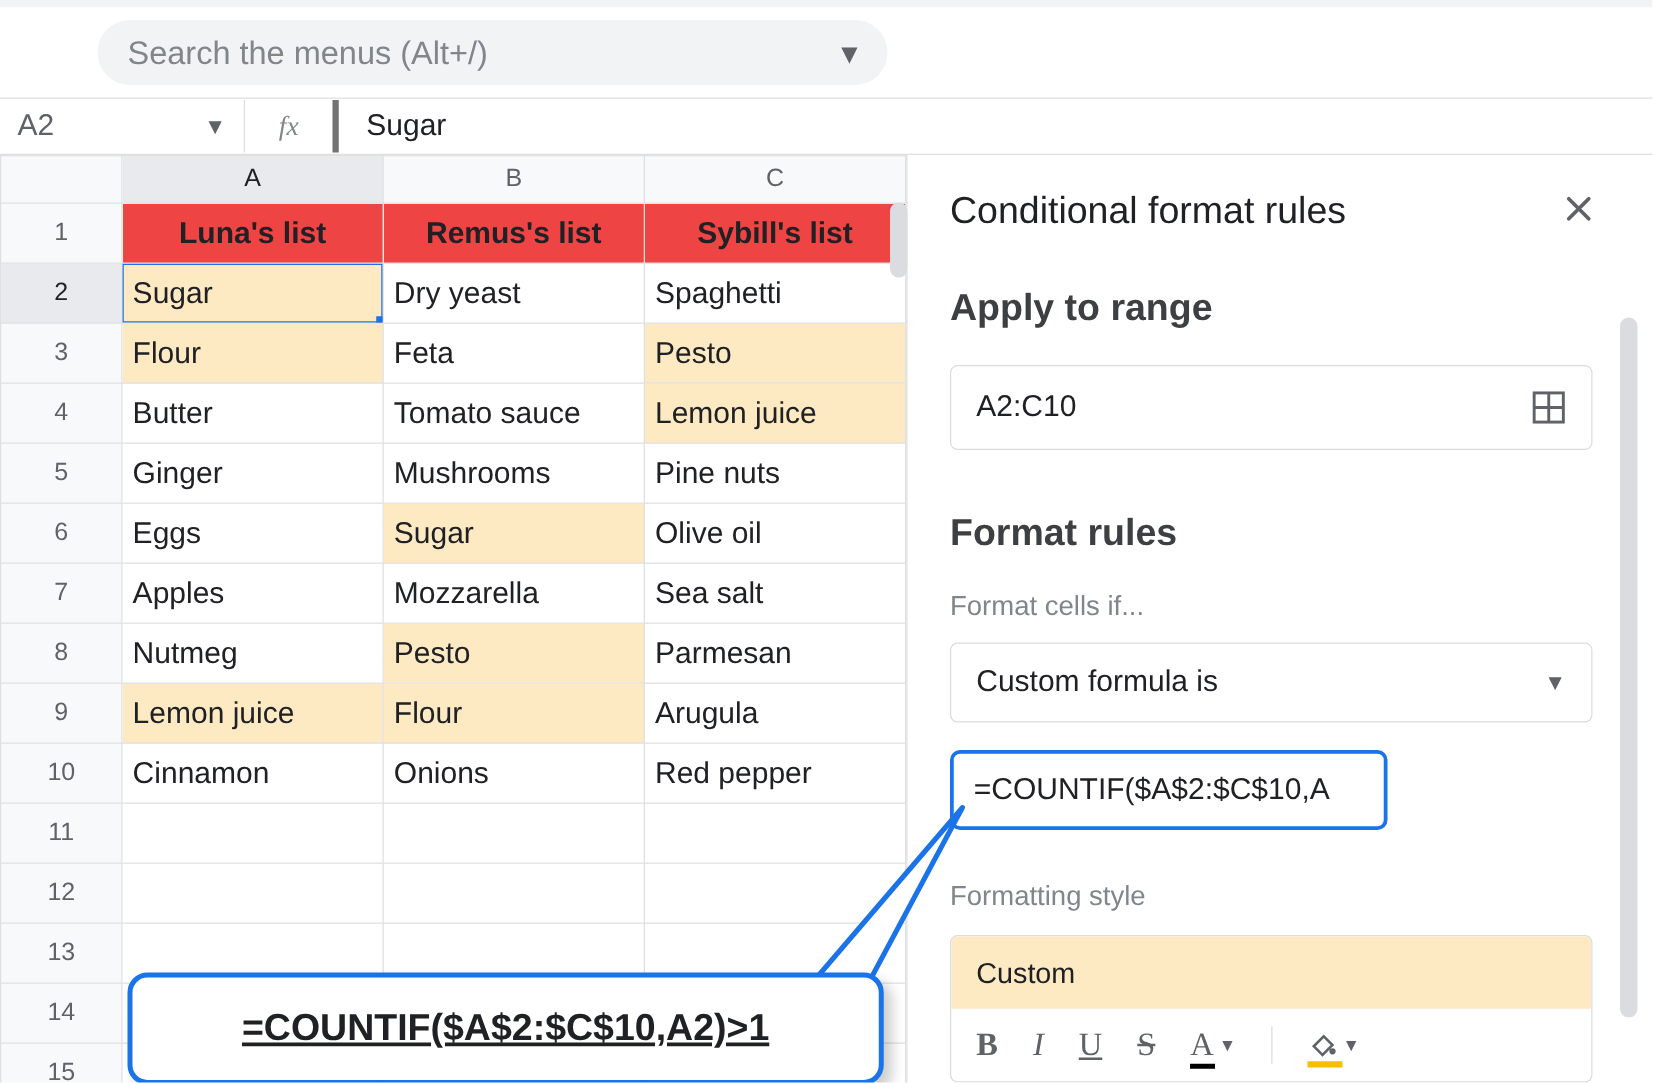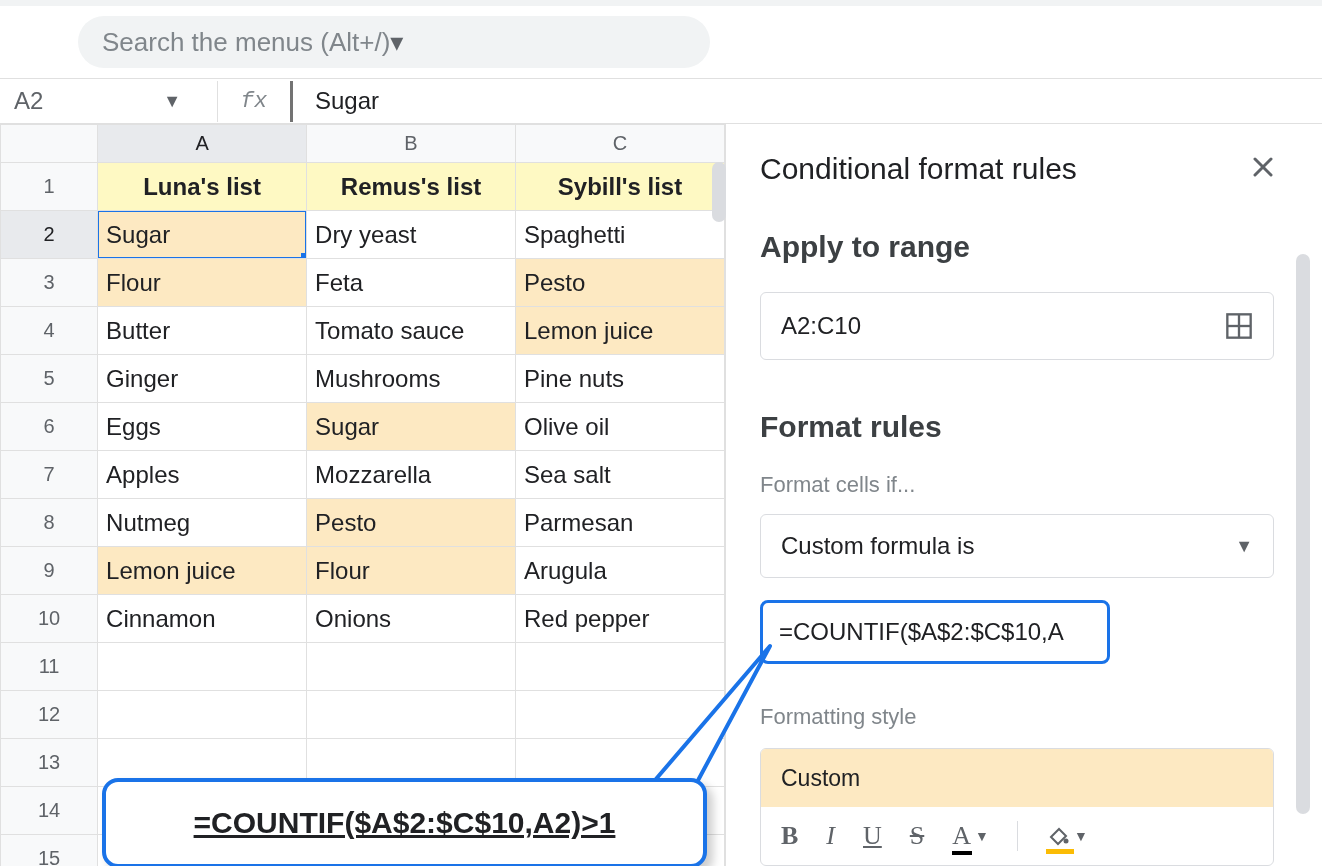--- a/index.html
+++ b/index.html
@@ -20,20 +20,21 @@
     padding: 10px 0 10px 78px;
     background: #fff;
   }
   .search-pill {
     height: 52px;
     width: 632px;
     background: #f1f3f4;
     border-radius: 26px;
     display: flex;
     align-items: center;
+    justify-content: space-between;
     padding: 0 24px;
   }
   .search-text { color: #80868b; font-size: 26px; }
   .chev-down { color: #5f6368; font-size: 26px; }
 
   .name-formula-row {
     display: flex;
     align-items: center;
     height: 46px;
     border-top: 1px solid #e0e0e0;
@@ -49,24 +50,23 @@
     font-size: 24px;
   }
   .name-box .chev { font-size: 18px; color: #5f6368; }
   .fx-cell {
     width: 76px;
     color: #80868b;
     font-size: 22px;
     font-style: italic;
     text-align: center;
     border-left: 1px solid #e0e0e0;
-    border-right: 3px solid #737373;
+    border-right: 5px solid #737373;
     padding: 8px 0;
-    font-family: Liberation Mono, monospace;
-    margin-left: 22px;
+    font-family: Liberation Serif, serif;
   }
   .formula-val { flex: 1; padding-left: 22px; font-size: 24px; color: #202124; }
 
   .main-area {
     display: flex;
     height: calc(100% - 114px);
     position: relative;
   }
 
   
@@ -100,21 +100,21 @@
   .sheet th.corner { width: 92px; background: #f8f9fa; }
   .sheet tbody th {
     background: #f8f9fa;
     text-align: center;
     font-weight: normal;
     color: #5f6368;
     font-size: 20px;
     width: 92px;
   }
   .sheet tr.hdr td {
-    background: #fef9c3;
+    background: #ef4444;
     font-weight: bold;
     text-align: center;
   }
   .sheet td.hl { background: #fde9c2; }
   .sheet td.sel {
     position: relative;
   }
   .sheet td.sel::after {
     content: "";
     position: absolute;

